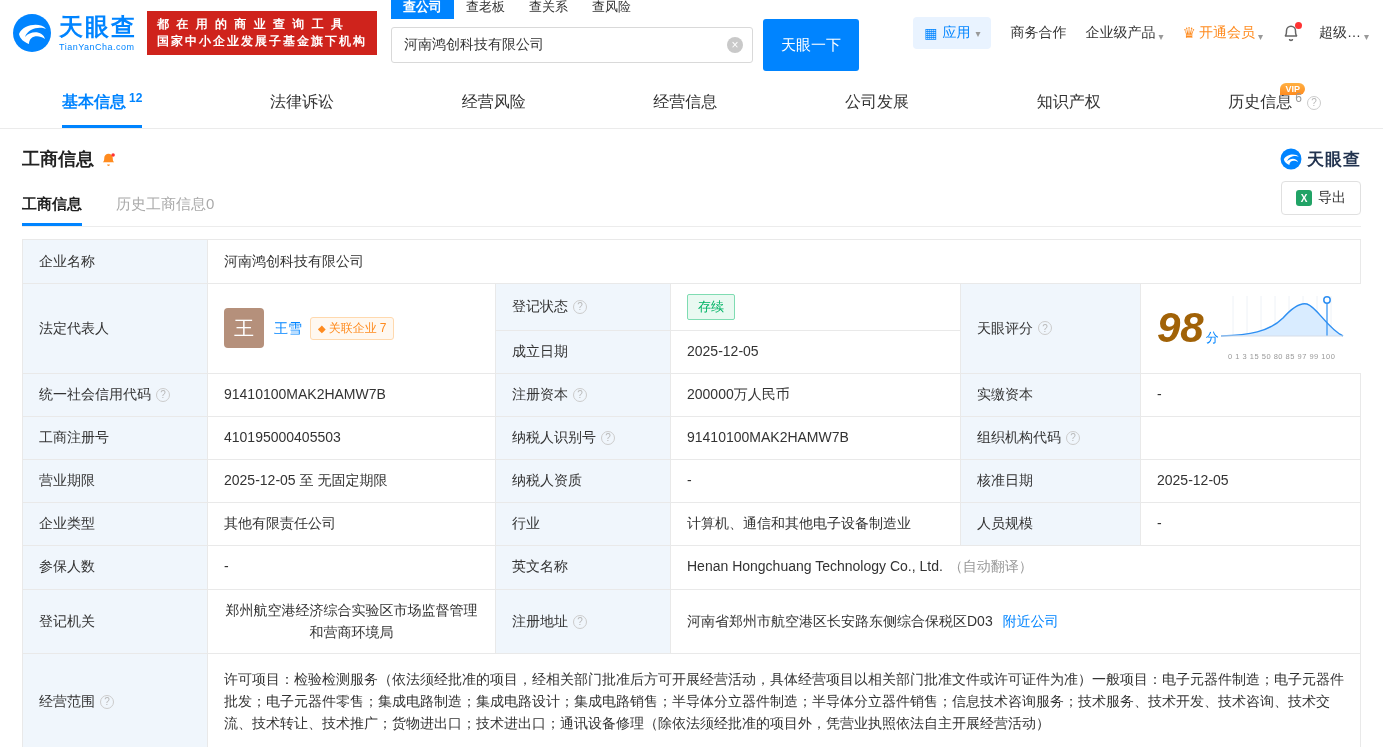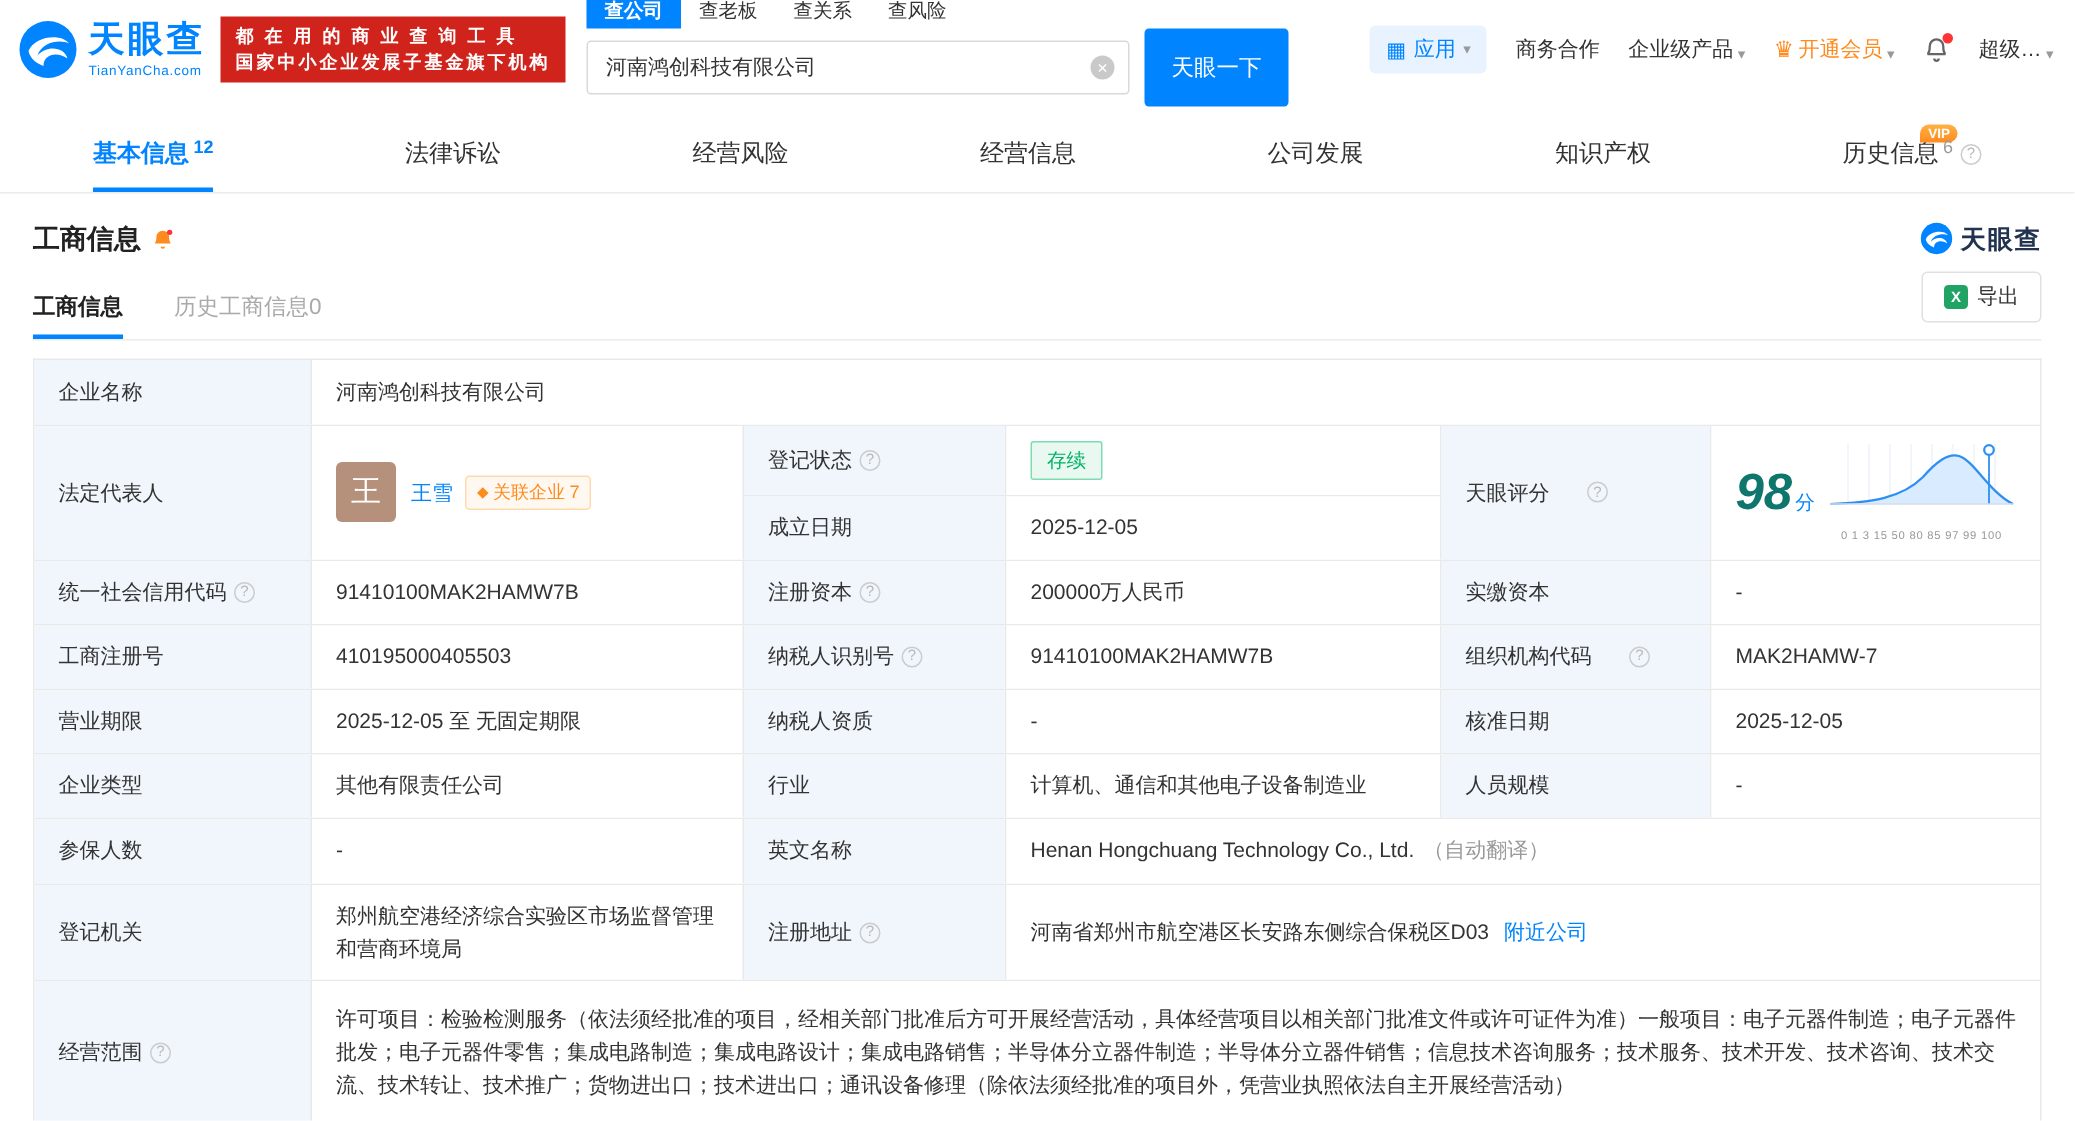--- a/index.html
+++ b/index.html
@@ -70,38 +70,38 @@
   .xls { width: 16px; height: 16px; background: #21a366; border-radius: 3px; color: #fff; font-size: 10px;
          font-weight: bold; display: flex; align-items: center; justify-content: center; }
   
   .biz-table { margin: 12px 22px 0; border: 1px solid #e9e9e9; border-bottom: none; }
   .t-row { display: flex; border-bottom: 1px solid #e9e9e9; }
   .cell { display: flex; align-items: center; padding: 10px 16px; border-right: 1px solid #e9e9e9; line-height: 1.55; }
   .cell.end { border-right: none; flex: 1; }
   .lbl { background: #f0f6fc; color: #333; flex: none; }
   .val { background: #fff; color: #333; }
   .c1 { width: 185px; } .c2 { width: 288px; flex: none; } .c3 { width: 175px; }
-  .c4 { width: 290px; flex: none; } .c5 { width: 180px; gap: 20px; } .c6 { flex: 1; border-right: none; }
+  .c4 { width: 290px; flex: none; } .c5 { width: 180px; } .c6 { flex: 1; border-right: none; }
   .mid { width: 465px; flex: none; display: flex; flex-direction: column; }
   .mrow { display: flex; flex: 1; border-bottom: 1px solid #e9e9e9; }
   .mrow:last-child { border-bottom: none; }
   .mrow .grow { flex: 1; }
   .r1 { min-height: 44px; } .r2 { min-height: 86px; } .r-std { min-height: 43px; }
-  .r7 { min-height: 44px; } .r8 { min-height: 56px; } .r9 { min-height: 96px; }
+  .r7 { min-height: 44px; } .r8 { min-height: 56px; text-align: center; } .r9 { min-height: 96px; }
   .link { color: #0084ff; cursor: pointer; }
   .badge-green { color: #00b365; background: #e9f9f1; border: 1px solid #7fdcb2; padding: 2px 10px;
                  font-size: 13px; border-radius: 2px; }
   .avatar { width: 40px; height: 40px; background: #b5907b; border-radius: 4px; color: #fff; font-size: 20px;
             display: flex; align-items: center; justify-content: center; margin-right: 10px; flex: none; cursor: pointer; }
   .rel-pill { display: inline-flex; align-items: center; gap: 3px; border: 1px solid #ffd9ae; background: #fff8f0;
               color: #ff8b1f; font-size: 12px; padding: 1px 7px; border-radius: 3px; margin-left: 8px; cursor: pointer; }
   .rel-pill .dia { font-size: 10px; }
   .score-cell { justify-content: space-between; }
   .score-left { display: flex; align-items: baseline; gap: 2px; cursor: pointer; }
-  .score-num { font-size: 34px; font-weight: bold; font-style: italic; color: #0f766e; line-height: 1; }
+  .score-num { font-size: 42px; font-weight: bold; font-style: italic; color: #a16207; line-height: 1; }
   .score-unit { font-size: 13px; color: #0084ff; }
   .score-chart { display: flex; flex-direction: column; align-items: center; }
   .axis { font-size: 7.5px; color: #999; white-space: nowrap; letter-spacing: .5px; margin-top: 13px; }
   .note { color: #999; margin-left: 6px; }
   .scope-text { display: block; }
 </style>
 </head>
 <body>
 
 <div class="header">
@@ -336,23 +336,20 @@
       <span>纳税人识别号</span>
       <span class="q">?</span>
     </div>
     <div class="cell val c4">
         <span>91410100MAK2HAMW7B</span>
       </div>
     <div class="cell lbl c5">
       <span>组织机构代码</span>
       <span class="q">?</span>
     </div>
-    <div class="cell val c6">
-        <span>MAK2HAMW-7</span>
-      </div>
   </div>
 
   <div class="t-row r-std">
     <div class="cell lbl c1">
         <span>营业期限</span>
       </div>
     <div class="cell val c2">
         <span>2025-12-05 至 无固定期限</span>
       </div>
     <div class="cell lbl c3">

